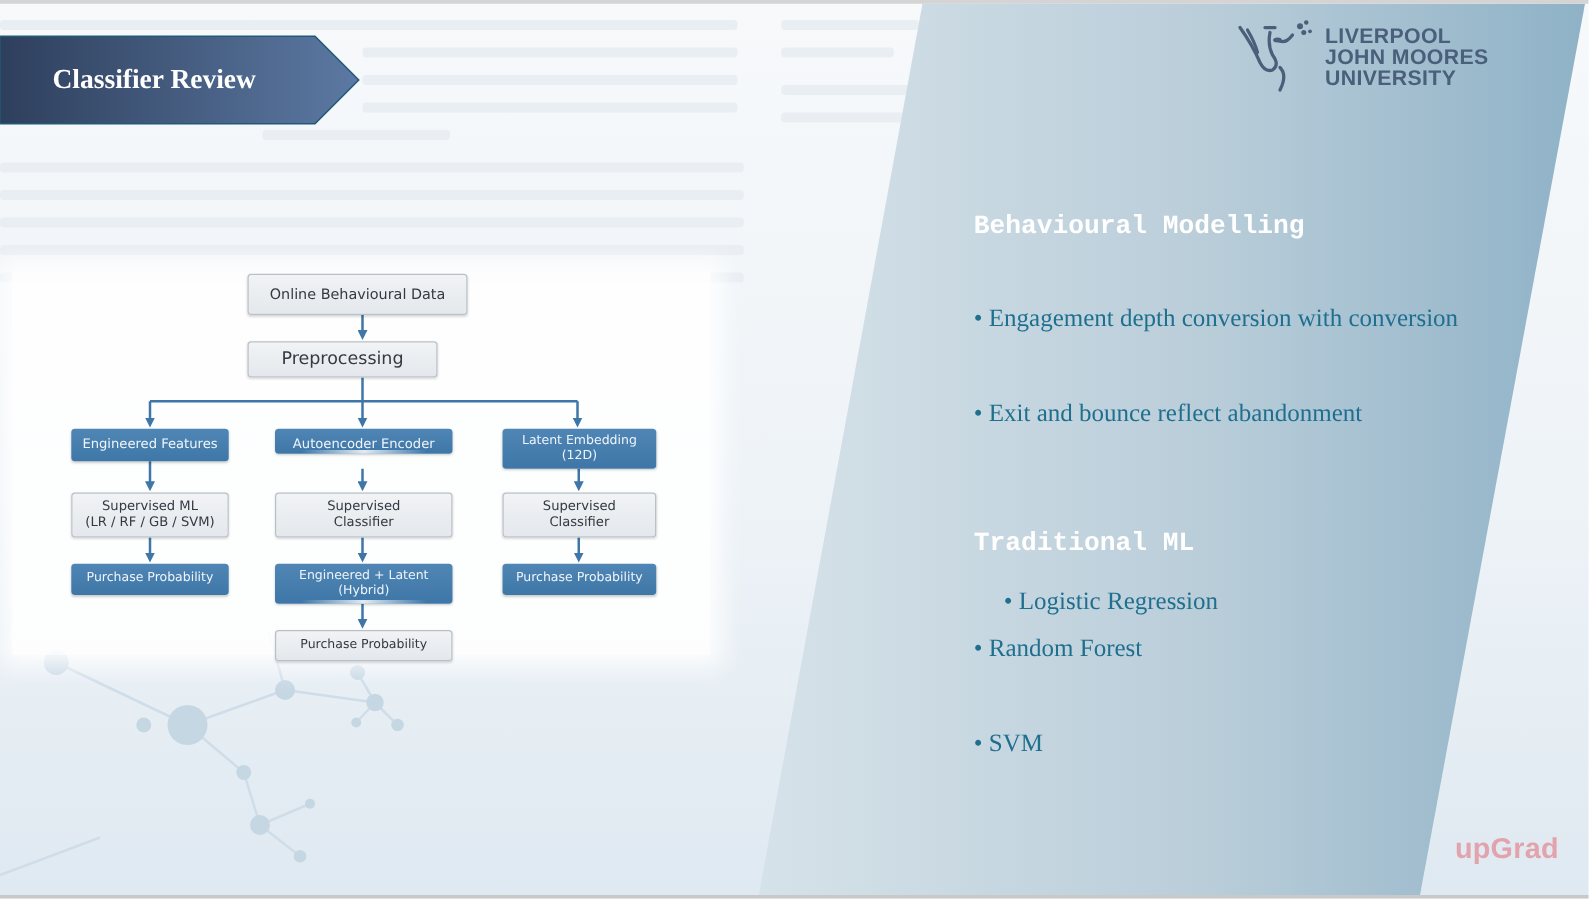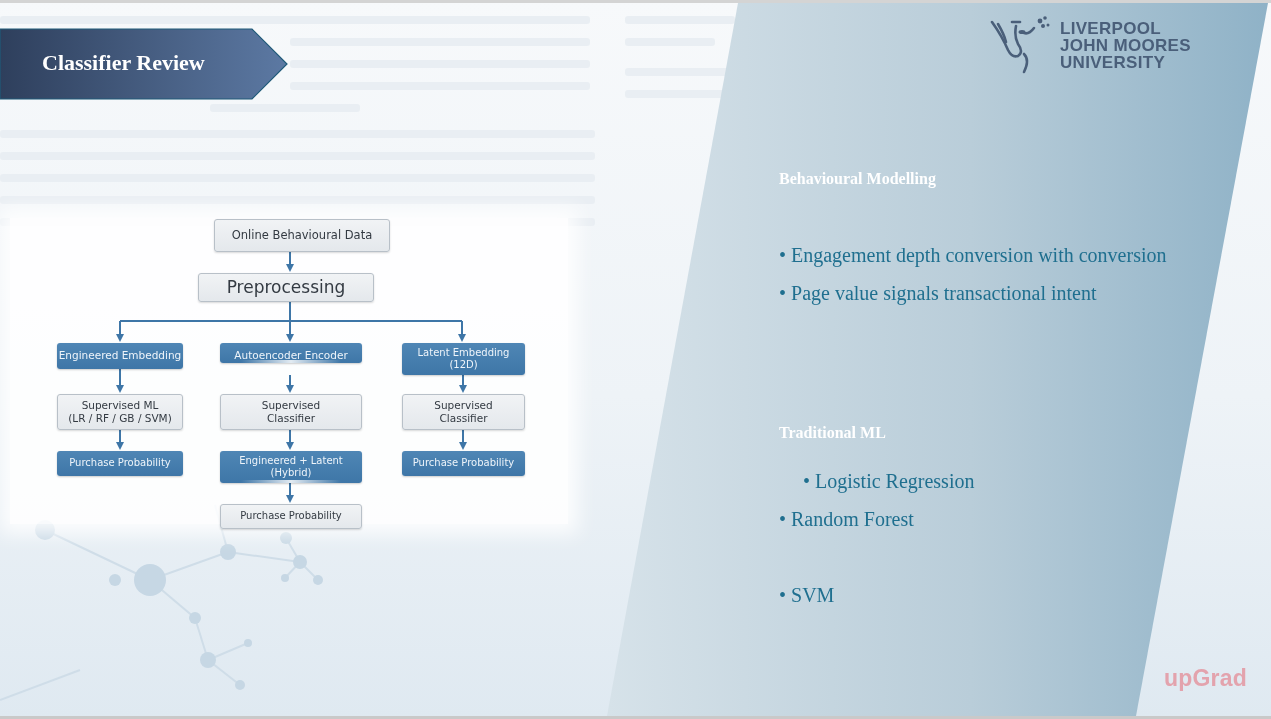--- a/index.html
+++ b/index.html
@@ -23,21 +23,21 @@
 
   
   .panel { position: absolute; left: 0; top: 0; width: 1271px; height: 719px; }
 
   
   .logo { position: absolute; left: 988px; top: 14px; width: 210px; height: 62px; }
   .logo-text { position: absolute; left: 72px; top: 6px; font-family: "Liberation Sans", sans-serif; font-weight: bold; font-size: 17px; line-height: 17px; color: #4a5f7a; letter-spacing: 0.3px; }
   .logo-text div { white-space: nowrap; }
 
   
-  .section-title { position: absolute; left: 779px; font-family: Liberation Serif, serif; font-weight: bold; font-size: 16px; color: #ffffff; white-space: nowrap; }
+  .section-title { position: absolute; left: 779px; font-family: Liberation Mono, monospace; font-weight: bold; font-size: 21px; color: #ffffff; white-space: nowrap; }
   .bullet { position: absolute; left: 779px; font-family: "Liberation Serif", serif; font-size: 20px; color: #1f6f8f; white-space: nowrap; }
   .bullet .dot { margin-right: 5px; }
 
   .upgrad { position: absolute; left: 1164px; top: 665px; font-family: "Liberation Sans", sans-serif; font-weight: bold; font-size: 23px; color: #e3a3ad; letter-spacing: 0.2px; }
 
   
   .flow-card { position: absolute; left: 10px; top: 218px; width: 558px; height: 306px; background: rgba(255,255,255,0.88); box-shadow: 0 0 18px 10px rgba(255,255,255,0.85); }
   .box { position: absolute; display: flex; align-items: center; justify-content: center; text-align: center; box-sizing: border-box; font-family: "DejaVu Sans", sans-serif; border-radius: 3px; line-height: 1.25; }
   .box.grey { background: linear-gradient(180deg, #f1f3f5, #e4e8ec); border: 1px solid #b8c0c8; color: #333a42; box-shadow: 0 1px 2px rgba(0,0,0,0.15); }
   .box.blue { background: linear-gradient(180deg, #4f86b5, #3e76a7); color: #eef4fa; box-shadow: 0 1px 2px rgba(0,0,0,0.2); }
@@ -140,21 +140,21 @@
     </svg>
     <div class="logo-text">
       <div>LIVERPOOL</div>
       <div>JOHN MOORES</div>
       <div>UNIVERSITY</div>
     </div>
   </div>
 
   <div class="section-title" style="top:170px;">Behavioural Modelling</div>
   <div class="bullet" style="top:244px;"><span class="dot">•</span><span>Engagement depth conversion with conversion</span></div>
-  <div class="bullet" style="top:282px;"><span class="dot">•</span><span>Page value signals transactional intent</span></div>
+  <div class="bullet" style="top:320px;"><span class="dot">•</span><span>Exit and bounce reflect abandonment</span></div>
 
   <div class="section-title" style="top:409px;margin-top:15px;">Traditional ML</div>
   <div class="bullet" style="top:470px;margin-left:24px;"><span class="dot">•</span><span>Logistic Regression</span></div>
   <div class="bullet" style="top:508px;"><span class="dot">•</span><span>Random Forest</span></div>
   <div class="bullet" style="top:584px;"><span class="dot">•</span><span>SVM</span></div>
 
   <div class="upgrad">upGrad</div>
 
   <div class="flow-card"></div>
 
@@ -173,29 +173,29 @@
       <line x1="120" y1="369" x2="120" y2="389" marker-end="url(#ah)"></line>
       <line x1="120" y1="430" x2="120" y2="446" marker-end="url(#ah)"></line>
       <line x1="290" y1="375" x2="290" y2="389" marker-end="url(#ah)"></line>
       <line x1="290" y1="430" x2="290" y2="446" marker-end="url(#ah)"></line>
       <line x1="290" y1="483" x2="290" y2="499" marker-end="url(#ah)"></line>
       <line x1="463" y1="375" x2="463" y2="389" marker-end="url(#ah)"></line>
       <line x1="463" y1="430" x2="463" y2="446" marker-end="url(#ah)"></line>
     </g>
   </svg>
 
-  <div class="box grey" style="left:198px;top:219px;width:176px;height:33px;font-size:11.5px;margin-left:16px;">
+  <div class="box grey" style="left:198px;top:219px;width:176px;height:33px;font-size:11.5px;">
       <span>Online Behavioural Data</span>
     </div>
-  <div class="box grey" style="left:198px;top:273px;width:176px;height:29px;font-size:17px;">
+  <div class="box grey" style="left:198px;top:273px;width:152px;height:29px;font-size:14px;">
       <span>Preprocessing</span>
     </div>
 
   <div class="box blue" style="left:57px;top:343px;width:126px;height:26px;font-size:10.5px;">
-      <span>Engineered Embedding</span>
+      <span>Engineered Features</span>
     </div>
   <div class="box grey" style="left:57px;top:394px;width:126px;height:36px;font-size:10.5px;">
       <div>
         <div>Supervised ML</div>
         <div>(LR / RF / GB / SVM)</div>
       </div>
     </div>
   <div class="box blue" style="left:57px;top:451px;width:126px;height:25px;font-size:10px;">
       <span>Purchase Probability</span>
     </div>

